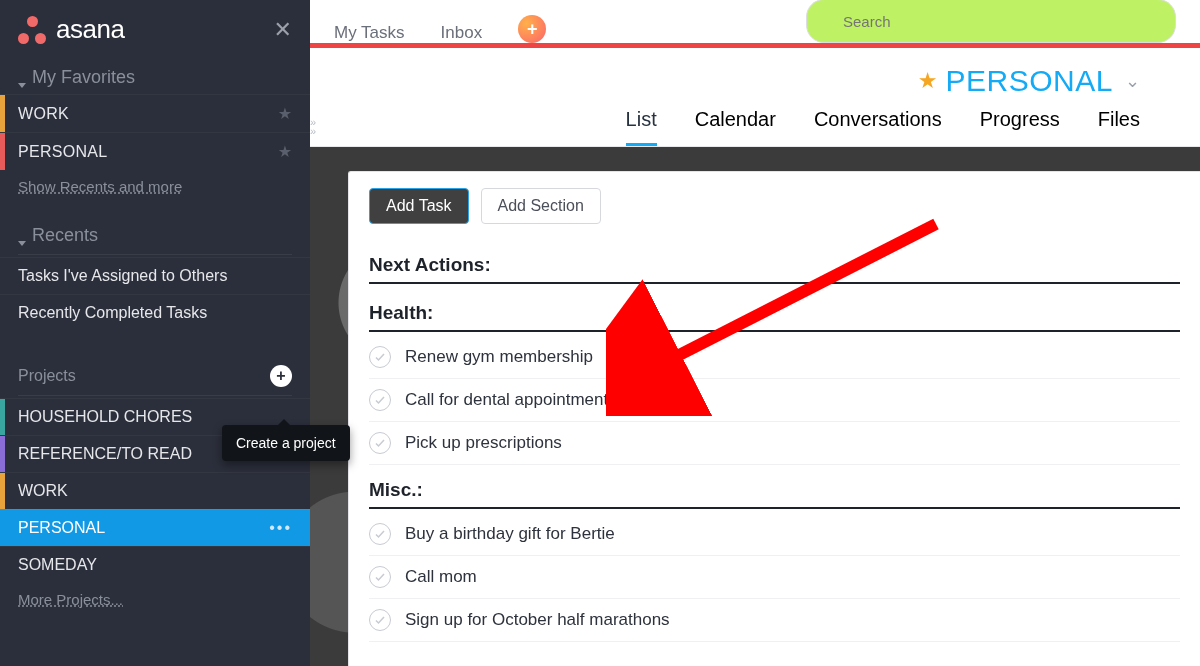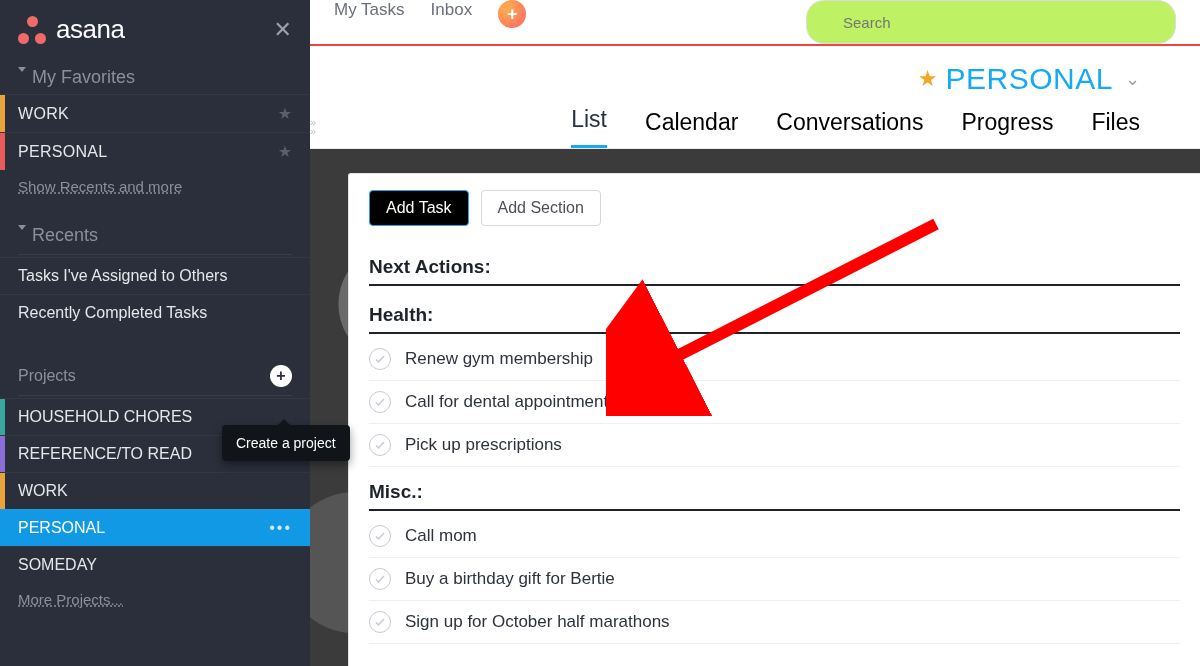--- a/index.html
+++ b/index.html
@@ -12,21 +12,21 @@
   .logo-wrap { display:flex; align-items:center; gap:10px; }
   .logo-mark { width: 28px; height: 28px; position: relative; }
   .logo-mark .dot { position:absolute; width:11px; height:11px; border-radius:50%; background:#f06a6a; }
   .logo-mark .d1 { top:0; left:9px; }
   .logo-mark .d2 { bottom:0; left:0; }
   .logo-mark .d3 { bottom:0; right:0; }
   .logo-text { font-size: 26px; font-weight: 500; color: #fff; letter-spacing: -0.5px; }
   .close-x { color:#9ca0aa; font-size:22px; cursor:pointer; }
 
   .section { padding: 6px 0 4px 0; }
-  .section-header { display:flex; align-items:flex-start; padding: 6px 18px; color:#8a8f9c; font-size:18px; gap:4px; }
+  .section-header { display:flex; align-items:flex-end; padding: 6px 18px; color:#8a8f9c; font-size:18px; gap:4px; }
   .caret { width:0; height:0; border-top:5px solid #8a8f9c; border-left:4px solid transparent; border-right:4px solid transparent; margin-right:2px; }
 
   .side-item { display:flex; align-items:center; justify-content:space-between; padding: 9px 18px; color:#e6e7ea; cursor:pointer; position:relative; border-top:1px solid rgba(255,255,255,0.04);}
   .side-item .label { font-size:16px; }
   .side-item.fav .label { letter-spacing:0.3px; }
   .side-item .star { color:#5a5f6d; font-size:16px; }
   .side-item.fav::before, .side-item.proj::before { content:""; position:absolute; left:0; top:0; bottom:0; width:5px; }
   .side-item.accent-orange::before { background:#e8a33d; }
   .side-item.accent-red::before    { background:#e85b5b; }
   .side-item.accent-teal::before   { background:#3aa6a0; }
@@ -42,53 +42,53 @@
 
   .projects-header { display:flex; align-items:center; justify-content:space-between; padding: 10px 18px 6px 18px; color:#8a8f9c; }
   .plus-circle { width:22px; height:22px; border-radius:50%; background:#fff; color:#2b2f3b; display:flex; align-items:center; justify-content:center; font-weight:700; cursor:pointer; font-size:16px; line-height:1;}
 
   
   .tooltip { position:absolute; left:222px; top:425px; background:#111418; color:#fff; font-size:14px; padding:10px 14px; border-radius:4px; white-space:nowrap; box-shadow:0 4px 10px rgba(0,0,0,0.4); z-index:40;}
   .tooltip::before { content:""; position:absolute; top:-6px; left:56px; border-bottom:6px solid #111418; border-left:6px solid transparent; border-right:6px solid transparent;}
 
   
   .main { flex:1; display:flex; flex-direction:column; position:relative; }
-  .topbar { height:48px; display:flex; align-items:flex-start; padding: 0 24px; border-bottom:2px solid #ef4444; gap:26px; }
+  .topbar { height:48px; display:flex; align-items:flex-end; padding: 0 24px; border-bottom:5px solid #ef4444; gap:36px; }
   .topbar .nav-link { color:#6b6f7a; font-size:17px; cursor:pointer;}
   .omni-plus { width:28px; height:28px; border-radius:50%; background: radial-gradient(circle at 30% 30%, #ffb04a, #fc636b); color:#fff; display:flex; align-items:center; justify-content:center; font-size:18px; font-weight:700; cursor:pointer;}
   .search-wrap { margin-left:auto; }
   .search { width:370px; height:44px; border:1px solid #dcdde2; border-radius:18px; padding: 0 14px 0 36px; font-size:15px; color:#777; background:#bef264; position:relative;}
   .search-container { position:relative; }
   .search-icon { position:absolute; left:12px; top:50%; transform:translateY(-50%); color:#b8bcc5; font-size:15px;}
 
   .project-header { padding: 10px 30px 0 0; border-bottom:1px solid #e8e8ea; }
   .project-title-row { display:flex; justify-content:flex-end; align-items:center; gap:8px; padding-right:30px; padding-top:6px;}
   .fav-star { color:#f5a623; font-size:22px;}
   .project-title { font-size:30px; font-weight:500; color:#14aaf5; letter-spacing:0.5px;}
   .chev { color:#9aa0ab; font-size:18px; margin-left:4px;}
-  .tabs { display:flex; gap:38px; justify-content:flex-end; padding: 10px 30px 0 0; font-size:23px;align-items:flex-end; }
+  .tabs { display:flex; gap:38px; justify-content:flex-end; padding: 10px 30px 0 0; font-size:20px; }
   .tab { color:#000000; padding-bottom:12px; cursor:pointer; }
   .tab.active { color:#273240; border-bottom:3px solid #14aaf5; }
 
   
   .stones { height: 540px; background:
      radial-gradient(circle at 10% 30%, #6a6a6a 60px, transparent 61px),
      radial-gradient(circle at 28% 55%, #4e4e4e 70px, transparent 71px),
      radial-gradient(circle at 50% 25%, #888 65px, transparent 66px),
      radial-gradient(circle at 72% 50%, #5c5c5c 75px, transparent 76px),
      radial-gradient(circle at 90% 30%, #777 60px, transparent 61px),
      radial-gradient(circle at 5% 80%, #555 70px, transparent 71px),
      #3b3b3b;
      position:relative;
    }
 
   .task-panel { position:absolute; left:38px; right:0; top:24px; bottom:0; background:#fff; border:1px solid #e4e4e8; border-right:none; border-bottom:none; border-top-left-radius:3px; overflow:hidden;}
   .panel-toolbar { display:flex; gap:12px; padding:16px 20px; }
   .btn { height:36px; border-radius:4px; font-size:16px; padding:0 16px; cursor:pointer; display:inline-flex; align-items:center;}
-  .btn-primary { background:#000000; color:#fff; border:1px solid #2aa3e6;}
+  .btn-primary { background:#404040; color:#fff; border:1px solid #2aa3e6;}
   .btn-secondary { background:#fff; color:#4b4f59; border:1px solid #d6d8de;}
 
   .list { padding: 0 20px 20px 20px; }
   .section-title { font-size:19px; font-weight:700; color:#1e222a; padding: 14px 0 6px 0; border-bottom:2px solid #1e222a; margin-bottom:4px;}
   .task-row { display:flex; align-items:center; gap:14px; padding:10px 0; border-bottom:1px solid #f0f0f2; font-size:17px; color:#2d323c; cursor:pointer;}
   .check { width:22px; height:22px; min-width:22px; border:1.5px solid #c8cbd2; border-radius:50%; display:flex; align-items:center; justify-content:center; color:#c8cbd2;}
   .check svg { width:12px; height:12px; }
 
   .expand-handle { position:absolute; left:0px; top:118px; color:#b8bcc5; font-size:11px; z-index:5; cursor:pointer; line-height:0.8;}
 
@@ -237,29 +237,29 @@
               </span>
               <span>Pick up prescriptions</span>
             </div>
             <div class="section-title">Misc.:</div>
             <div class="task-row">
               <span class="check">
                 <svg viewBox="0 0 24 24" fill="none" stroke="currentColor" stroke-width="3">
                   <polyline points="4,13 9,18 20,6"></polyline>
                 </svg>
               </span>
+              <span>Buy a birthday gift for Bertie</span>
+            </div>
+            <div class="task-row">
+              <span class="check">
+                <svg viewBox="0 0 24 24" fill="none" stroke="currentColor" stroke-width="3">
+                  <polyline points="4,13 9,18 20,6"></polyline>
+                </svg>
+              </span>
               <span>Call mom</span>
-            </div>
-            <div class="task-row">
-              <span class="check">
-                <svg viewBox="0 0 24 24" fill="none" stroke="currentColor" stroke-width="3">
-                  <polyline points="4,13 9,18 20,6"></polyline>
-                </svg>
-              </span>
-              <span>Buy a birthday gift for Bertie</span>
             </div>
             <div class="task-row">
               <span class="check">
                 <svg viewBox="0 0 24 24" fill="none" stroke="currentColor" stroke-width="3">
                   <polyline points="4,13 9,18 20,6"></polyline>
                 </svg>
               </span>
               <span>Sign up for October half marathons</span>
             </div>
           </div>

